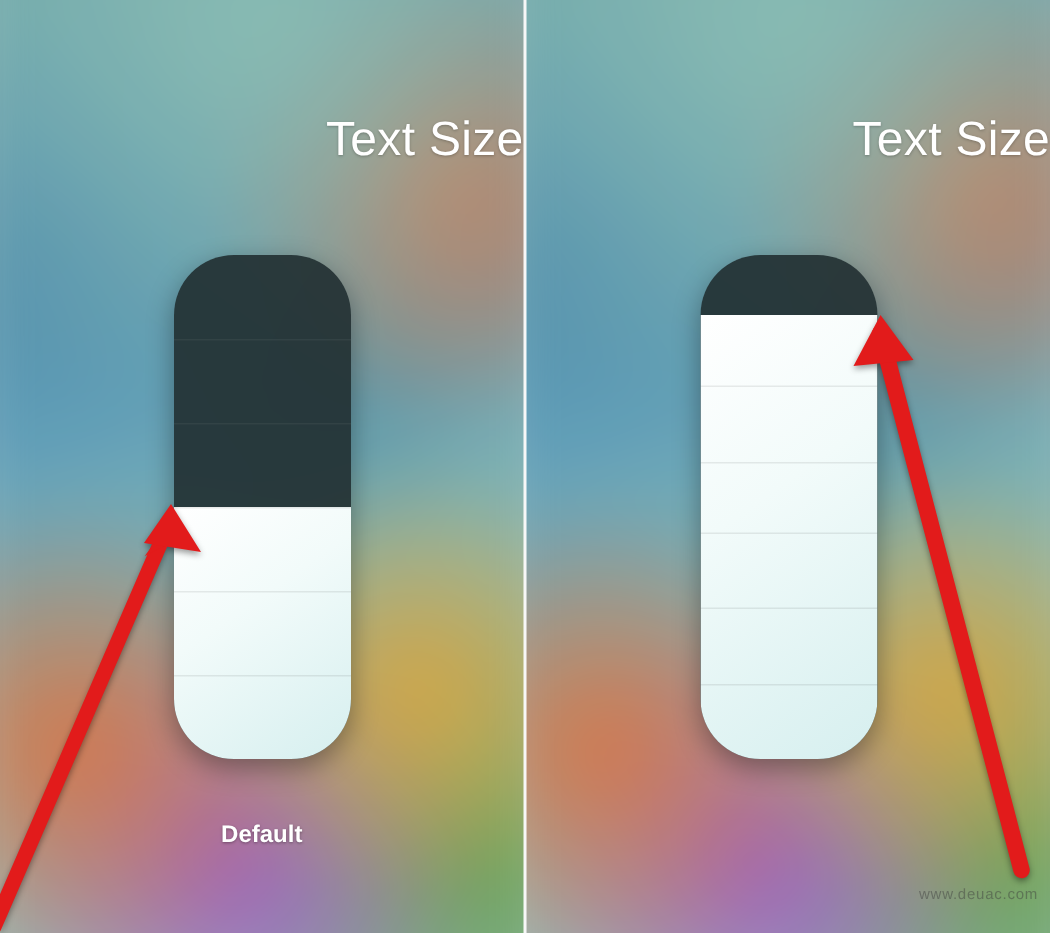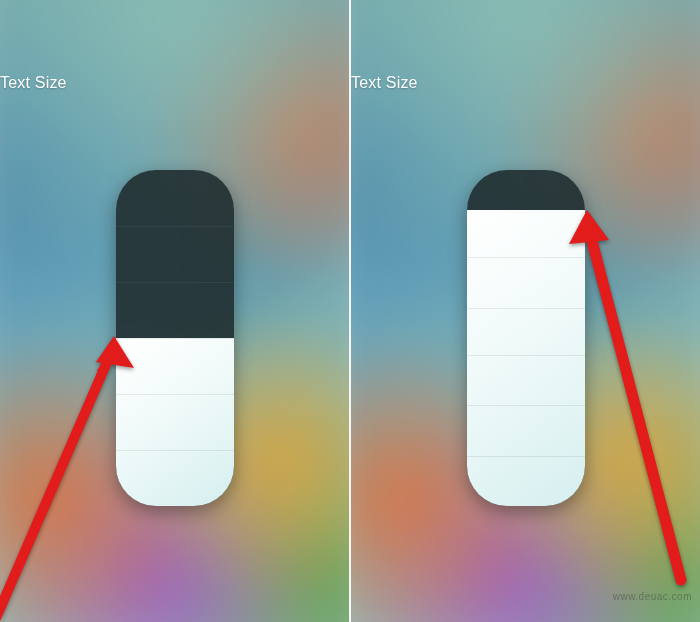--- a/index.html
+++ b/index.html
@@ -45,22 +45,22 @@
     }
     .overlay {
       position: absolute;
       inset: 0;
       background: rgba(0,0,0,0.1);
     }
     .title {
       position: absolute;
       top: 74px;
       left: 0; right: 0;
-      text-align: left;
-      font-size: 16px;
+      text-align: right;
+      font-size: 32px;
       font-weight: 400;
       color: #fff;
       text-shadow: 0 1px 2px rgba(0,0,0,0.25);
       letter-spacing: 0.2px;
     }
     .slider {
       position: absolute;
       top: 170px;
       left: 50%;
       transform: translateX(-50%);
@@ -127,20 +127,21 @@
 
     <div class="slider">
       <div class="slider-fill fill-a"></div>
       <div class="seg seg-dark" style="top:16.66%"></div>
       <div class="seg seg-dark" style="top:33.33%"></div>
       <div class="seg seg-light" style="top:50%"></div>
       <div class="seg seg-light" style="top:66.66%"></div>
       <div class="seg seg-light" style="top:83.33%"></div>
     </div>
 
+    <div class="label">Default</div>
 
     <div class="arrow" style="left:0; top:0;">
       <svg width="350" height="622">
         <line x1="-4" y1="618" x2="114" y2="346" stroke="#e21b1b" stroke-width="10" stroke-linecap="round"></line>
         <polygon points="114,346 126,354 102,374" fill="#e21b1b" transform="rotate(12 114 346)"></polygon>
         <polygon points="114,336 134,368 96,362" fill="#e21b1b"></polygon>
       </svg>
     </div>
   </div>
 

